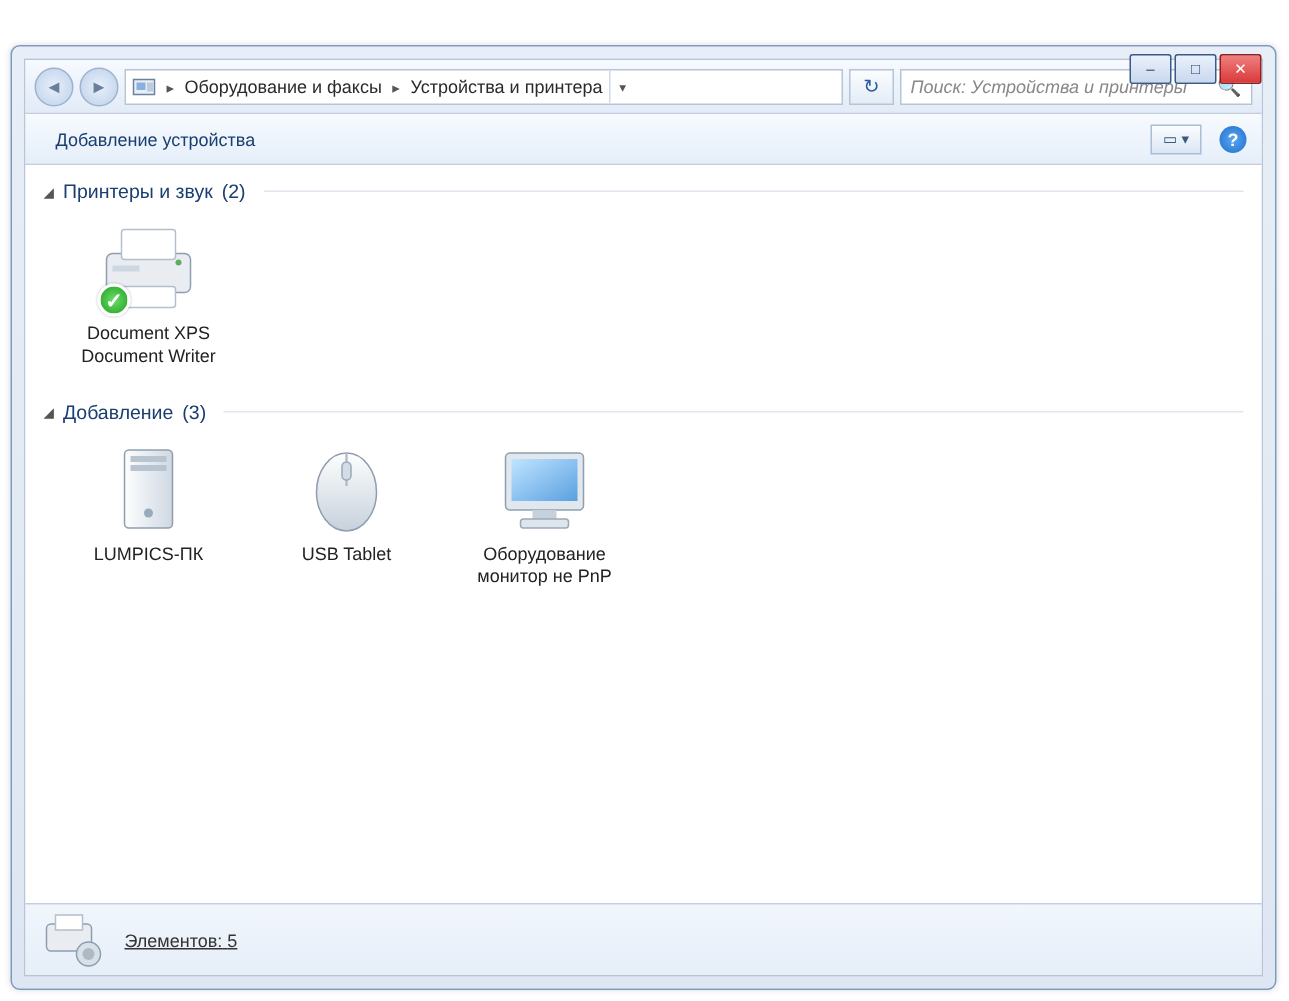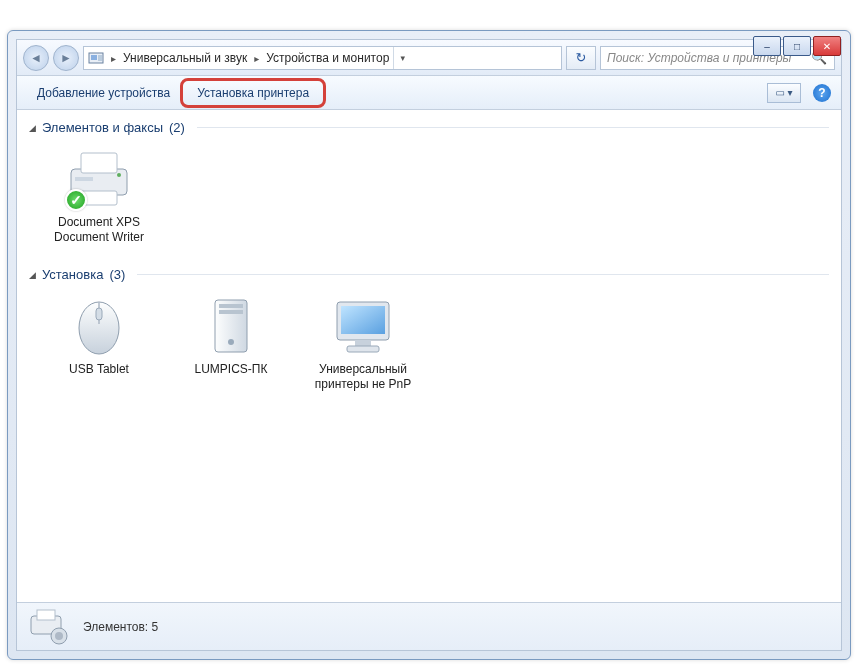--- a/index.html
+++ b/index.html
@@ -37,21 +37,21 @@
   .content { flex:1; overflow:auto; padding:6px 0 0 0; background:#fff; }
   .group-header { display:flex; align-items:center; font-size:13px; color:#1a3e70; padding:4px 12px 6px 12px; gap:6px; }
   .group-header .tri { font-size:9px; color:#555; }
   .group-header .line { flex:1; height:1px; background:#e0e6ee; margin-left:6px;}
   .items { display:flex; flex-wrap:wrap; padding: 4px 8px 18px 28px; gap: 4px 24px;}
   .item { width:108px; display:flex; flex-direction:column; align-items:center; text-align:center; font-size:12px; color:#222; }
   .icon-wrap { width:80px; height:68px; position:relative; display:flex; align-items:center; justify-content:center;}
   .item-label { margin-top:2px; line-height:1.25; }
 
   
-  .status { height:48px; border-top:1px solid #c3cfde; background:linear-gradient(#f1f6fc,#e6eef8); display:flex; align-items:center; padding:0 12px; gap:12px; font-size:12px; color:#333;}
+  .status { height:48px; border-top:1px solid #c3cfde; background:linear-gradient(#f1f6fc,#e6eef8); display:flex; align-items:center; padding:0 12px; gap:12px; font-size:12px; color:#333;text-decoration:underline;}
   .status-icon { width:42px; height:38px; position:relative;}
 
   
   svg { display:block; }
   .check-badge { position:absolute; left:6px; bottom:2px; width:22px; height:22px; border-radius:50%; background:radial-gradient(#6edc6e,#1ca01c); border:2px solid #fff; box-shadow:0 0 2px rgba(0,0,0,.3); display:flex; align-items:center; justify-content:center; color:#fff; font-size:14px; font-weight:bold;}
 </style>
 </head>
 <body>
 
 <div class="frame">
@@ -62,46 +62,45 @@
       <div class="navbtn">►</div>
       <div class="addr">
         <span>
           <svg width="16" height="16">
               <rect x="1" y="3" width="14" height="10" fill="#e8eef6" stroke="#6a82a0"></rect>
               <rect x="3" y="5" width="6" height="5" fill="#8ab0e0"></rect>
               <rect x="10" y="5" width="4" height="6" fill="#bcd"></rect>
             </svg>
         </span>
         <span class="sep"></span>
-        <span>Универсальный и звук</span>
+        <span>Оборудование и факсы</span>
         <span class="sep"></span>
-        <span>Устройства и монитор</span>
+        <span>Устройства и принтера</span>
         <div class="addr-drop">▾</div>
       </div>
       <div class="refresh">↻</div>
       <div class="search">
         <input type="text" placeholder="Поиск: Устройства и принтеры" style="">
         <span class="search-icon">🔍</span>
       </div>
     </div>
 
     <div class="toolbar">
       <div class="tool-item">Добавление устройства</div>
-      <div class="tool-item highlight">Установка принтера</div>
       <div class="toolbar-right">
         <div class="view-drop">▭ ▾</div>
         <div class="help-icon">?</div>
       </div>
     </div>
 
     <div class="content">
 
       <div class="group-header">
         <span class="tri">◢</span>
-        <span>Элементов и факсы</span>
+        <span>Принтеры и звук</span>
         <span>(2)</span>
         <span class="line"></span>
       </div>
       <div class="items">
         <div class="item">
           <div class="icon-wrap">
             <svg width="76" height="64" viewBox="0 0 76 64">
               <rect x="10" y="22" width="56" height="26" rx="4" fill="#e9edf2" stroke="#8f9eae"></rect>
               <rect x="20" y="6" width="36" height="20" rx="2" fill="#fff" stroke="#b3bfcc"></rect>
               <rect x="20" y="44" width="36" height="14" rx="2" fill="#fff" stroke="#b3bfcc"></rect>
@@ -109,74 +108,74 @@
               <rect x="14" y="30" width="18" height="4" fill="#cdd7e2"></rect>
             </svg>
             <div class="check-badge">✓</div>
           </div>
           <div class="item-label">Document XPS Document Writer</div>
         </div>
       </div>
 
       <div class="group-header">
         <span class="tri">◢</span>
-        <span>Установка</span>
+        <span>Добавление</span>
         <span>(3)</span>
         <span class="line"></span>
       </div>
       <div class="items">
-        <div class="item">
-          <div class="icon-wrap">
-            <svg width="76" height="64" viewBox="0 0 76 64">
-              <ellipse cx="38" cy="34" rx="20" ry="26" fill="url(#gm)" stroke="#8f9eae"></ellipse>
-              <defs>
-                  <linearGradient id="gm" x1="0" x2="0" y1="0" y2="1">
-                    <stop offset="0" stop-color="#fdfefe"></stop>
-                    <stop offset="1" stop-color="#c7d1dc"></stop>
-                  </linearGradient>
-                </defs>
-              <line x1="38" y1="8" x2="38" y2="30" stroke="#aeb9c6" stroke-width="1.5"></line>
-              <rect x="35" y="14" width="6" height="12" rx="3" fill="#d4dde6" stroke="#9aa9b9"></rect>
-            </svg>
-          </div>
-          <div class="item-label">USB Tablet</div>
-        </div>
         <div class="item">
           <div class="icon-wrap">
             <svg width="76" height="64" viewBox="0 0 76 64">
               <rect x="22" y="6" width="32" height="52" rx="3" fill="url(#gtower)" stroke="#8f9eae"></rect>
               <defs>
                   <linearGradient id="gtower" x1="0" x2="1">
                     <stop offset="0" stop-color="#fdfefe"></stop>
                     <stop offset="1" stop-color="#cfd8e2"></stop>
                   </linearGradient>
                 </defs>
               <rect x="26" y="10" width="24" height="4" fill="#b8c4d0"></rect>
               <rect x="26" y="16" width="24" height="4" fill="#b8c4d0"></rect>
               <circle cx="38" cy="48" r="3" fill="#9ab"></circle>
             </svg>
           </div>
           <div class="item-label">LUMPICS-ПК</div>
         </div>
         <div class="item">
           <div class="icon-wrap">
             <svg width="76" height="64" viewBox="0 0 76 64">
+              <ellipse cx="38" cy="34" rx="20" ry="26" fill="url(#gm)" stroke="#8f9eae"></ellipse>
+              <defs>
+                  <linearGradient id="gm" x1="0" x2="0" y1="0" y2="1">
+                    <stop offset="0" stop-color="#fdfefe"></stop>
+                    <stop offset="1" stop-color="#c7d1dc"></stop>
+                  </linearGradient>
+                </defs>
+              <line x1="38" y1="8" x2="38" y2="30" stroke="#aeb9c6" stroke-width="1.5"></line>
+              <rect x="35" y="14" width="6" height="12" rx="3" fill="#d4dde6" stroke="#9aa9b9"></rect>
+            </svg>
+          </div>
+          <div class="item-label">USB Tablet</div>
+        </div>
+        <div class="item">
+          <div class="icon-wrap">
+            <svg width="76" height="64" viewBox="0 0 76 64">
               <rect x="12" y="8" width="52" height="38" rx="3" fill="#e1e7ee" stroke="#8f9eae"></rect>
               <rect x="16" y="12" width="44" height="28" fill="url(#gs)"></rect>
               <defs>
                   <linearGradient id="gs" x1="0" x2="1" y1="0" y2="1">
                     <stop offset="0" stop-color="#bfe4ff"></stop>
                     <stop offset="1" stop-color="#5aa0e0"></stop>
                   </linearGradient>
                 </defs>
               <rect x="30" y="46" width="16" height="6" fill="#c7d1dc"></rect>
               <rect x="22" y="52" width="32" height="6" rx="2" fill="#dfe5ec" stroke="#9aa9b9"></rect>
             </svg>
           </div>
-          <div class="item-label">Универсальный принтеры не PnP</div>
+          <div class="item-label">Оборудование монитор не PnP</div>
         </div>
       </div>
 
     </div>
 
     <div class="status">
       <div class="status-icon">
         <svg width="42" height="38" viewBox="0 0 42 38">
           <rect x="2" y="8" width="30" height="18" rx="3" fill="#e9edf2" stroke="#8f9eae"></rect>
           <rect x="8" y="2" width="18" height="10" fill="#fff" stroke="#b3bfcc"></rect>

